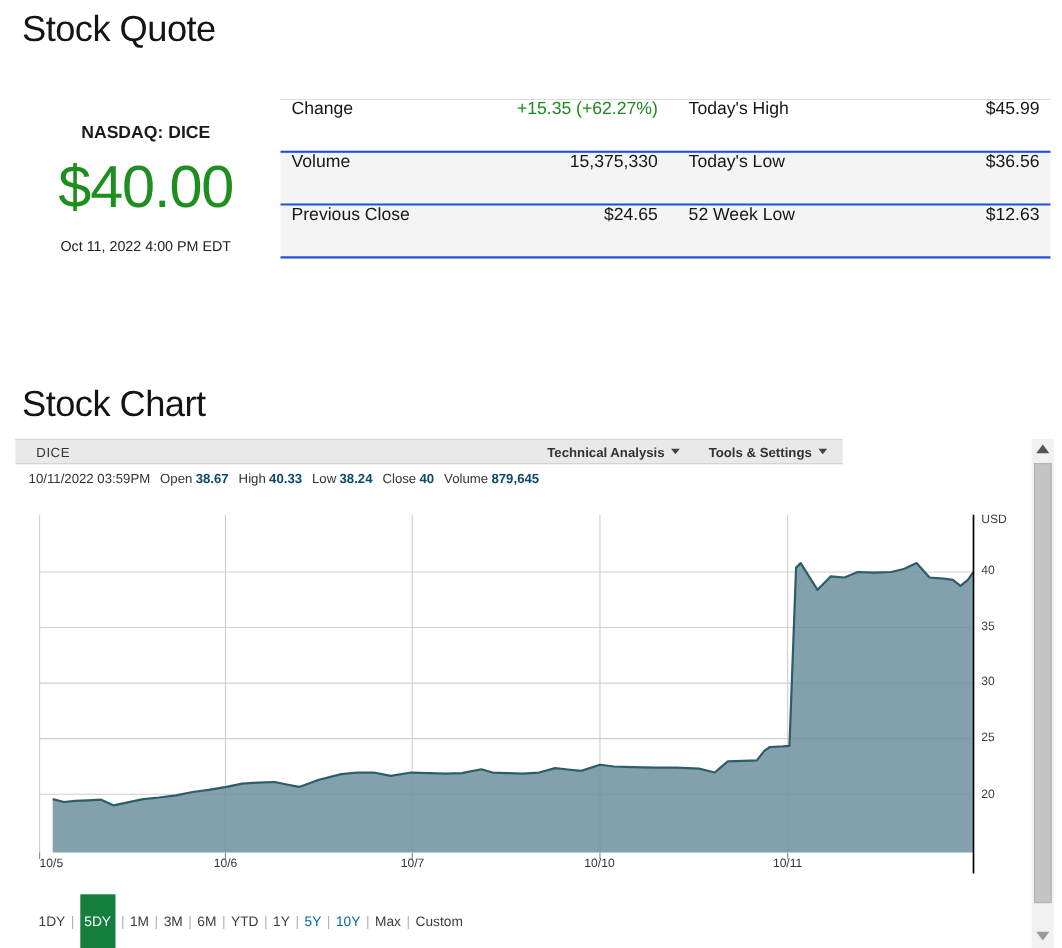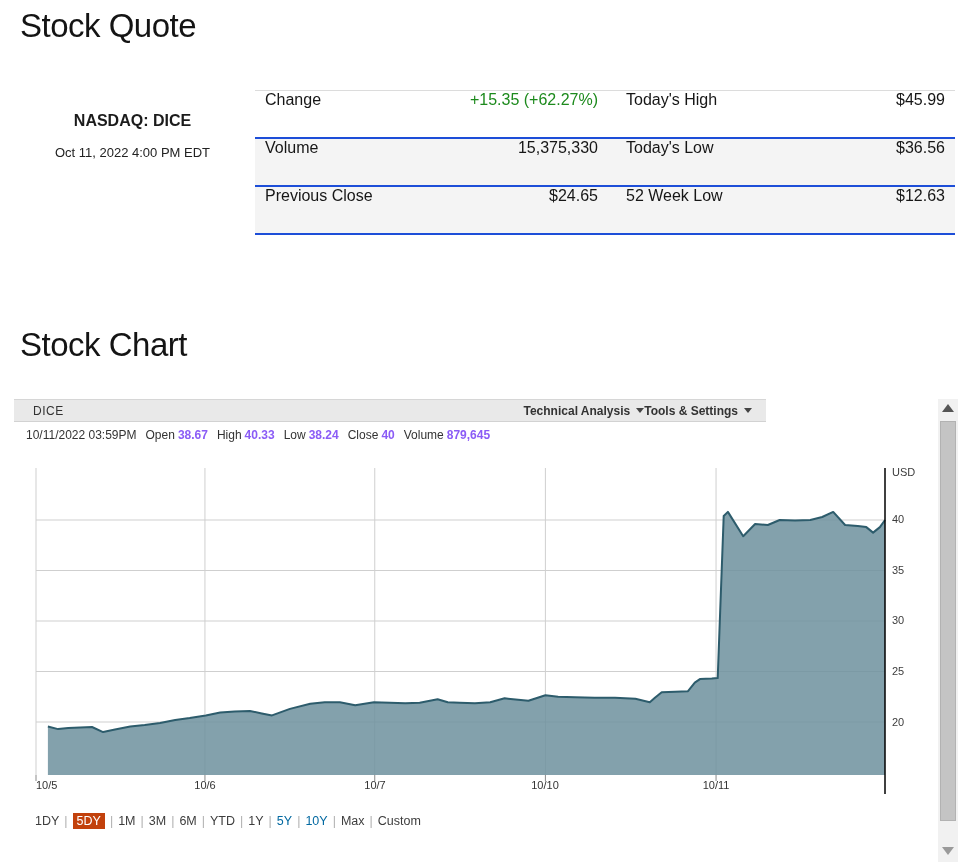--- a/index.html
+++ b/index.html
@@ -3,21 +3,21 @@
 <meta charset="utf-8">
 <style>
   * { margin:0; padding:0; box-sizing:border-box; }
   html,body { width:965px; height:862px; background:#fff; overflow:hidden;
     font-family:"Liberation Sans", sans-serif; color:#161616; }
 
   
   .big-heading { position:absolute; left:20px; font-size:33px; font-weight:400;
     letter-spacing:-0.5px; color:#141414; }
   #quote-heading { top:7px; }
-  #chart-heading { top:326px; }
+  #chart-heading { top:348px; }
 
   
   #quote-panel { position:absolute; left:20px; top:112px; width:225px; text-align:center; }
   #quote-symbol { font-size:16px; font-weight:bold; color:#1b1b1b; }
   #quote-price { margin-top:9px; font-size:54px; font-weight:400; color:#1e8e1e; letter-spacing:-1px; }
   #quote-time { margin-top:15px; font-size:13px; color:#222; }
 
   
   #stats-table { position:absolute; left:255px; top:90px; width:700px; border-top:1px solid #dcdcdc; }
   .stats-row { display:flex; align-items:flex-start; height:48px; padding:0 10px;
@@ -29,61 +29,62 @@
   .s-lbl2 { width:168px; }
   .s-val2 { flex:1; text-align:right; }
   .green { color:#1d8a1d; }
 
   
   #chart-widget { position:absolute; left:14px; top:399px; width:944px; height:463px; background:#fff; }
   #chart-toolbar { position:absolute; left:0; top:0; width:752px; height:23px;
     background:#e9e9e9; border-top:1px solid #d6d6d6; border-bottom:1px solid #d2d2d2;
     display:flex; align-items:center; font-size:12px; color:#333; }
   #toolbar-symbol { margin-left:19px; letter-spacing:0.5px; }
-  #toolbar-menus { margin-left:auto; margin-right:14px; display:flex; }
+  #toolbar-menus { margin-left:auto; margin-right:14px; display:flex; gap:26px; }
   .toolbar-menu { font-weight:bold; cursor:pointer; display:flex; align-items:center; gap:6px; }
   .caret-down { width:0; height:0; border-left:4px solid transparent;
     border-right:4px solid transparent; border-top:5px solid #444; display:inline-block; }
 
   
   #ohlc-line { position:absolute; left:12px; top:29px; font-size:12px; color:#333;
     display:flex; gap:9px; white-space:nowrap; }
-  .ohlc-pair b { color:#8b5cf6; margin-left:3px; }
+  .ohlc-pair b { color:#0c4a6e; margin-left:3px; }
 
   
   #chart-svg { position:absolute; left:0; top:0; }
   .x-tick { position:absolute; top:380px; font-size:11px; color:#333; }
   .x-tick.center { width:50px; text-align:center; }
   .y-lbl { position:absolute; left:878px; font-size:11px; color:#3c3c3c; }
 
   
   #range-bar { position:absolute; left:21px; top:414px; font-size:12.5px; color:#3d3d3d;
     display:flex; align-items:center; gap:5px; }
   .range-item { cursor:pointer; }
-  .range-item.selected { background:#c2410c; color:#fff; padding:1px 4px; }
+  .range-item.selected { background:#15803d; color:#fff; padding:18px 4px; }
   .range-item.disabled { color:#0369a1; cursor:default; }
   .range-sep { color:#b0b0b0; }
 
   
   #chart-scrollbar { position:absolute; right:0; top:0; width:20px; height:463px; background:#f1f1f1; }
   #scroll-up { position:absolute; top:5px; left:4px; width:0; height:0;
     border-left:6px solid transparent; border-right:6px solid transparent; border-bottom:8px solid #555; }
   #scroll-thumb { position:absolute; top:22px; left:2px; width:16px; height:400px;
     background:#c4c4c4; border:1px solid #b2b2b2; }
   #scroll-down { position:absolute; bottom:7px; left:4px; width:0; height:0;
     border-left:6px solid transparent; border-right:6px solid transparent; border-top:8px solid #9a9a9a; }
 </style>
 </head>
 <body>
 
 <h1 class="big-heading" id="quote-heading">Stock Quote</h1>
 <h1 class="big-heading" id="chart-heading">Stock Chart</h1>
 
 <div id="quote-panel">
   <div id="quote-symbol">NASDAQ: DICE</div>
+  <div id="quote-price">$40.00</div>
   <div id="quote-time">Oct 11, 2022 4:00 PM EDT</div>
 </div>
 
 <div id="stats-table">
   <div class="stats-row">
     <span class="s-lbl1">Change</span>
     <span class="s-val1 green">+15.35 (+62.27%)</span>
     <span class="s-gap"></span>
     <span class="s-lbl2">Today's High</span>
     <span class="s-val2">$45.99</span>

